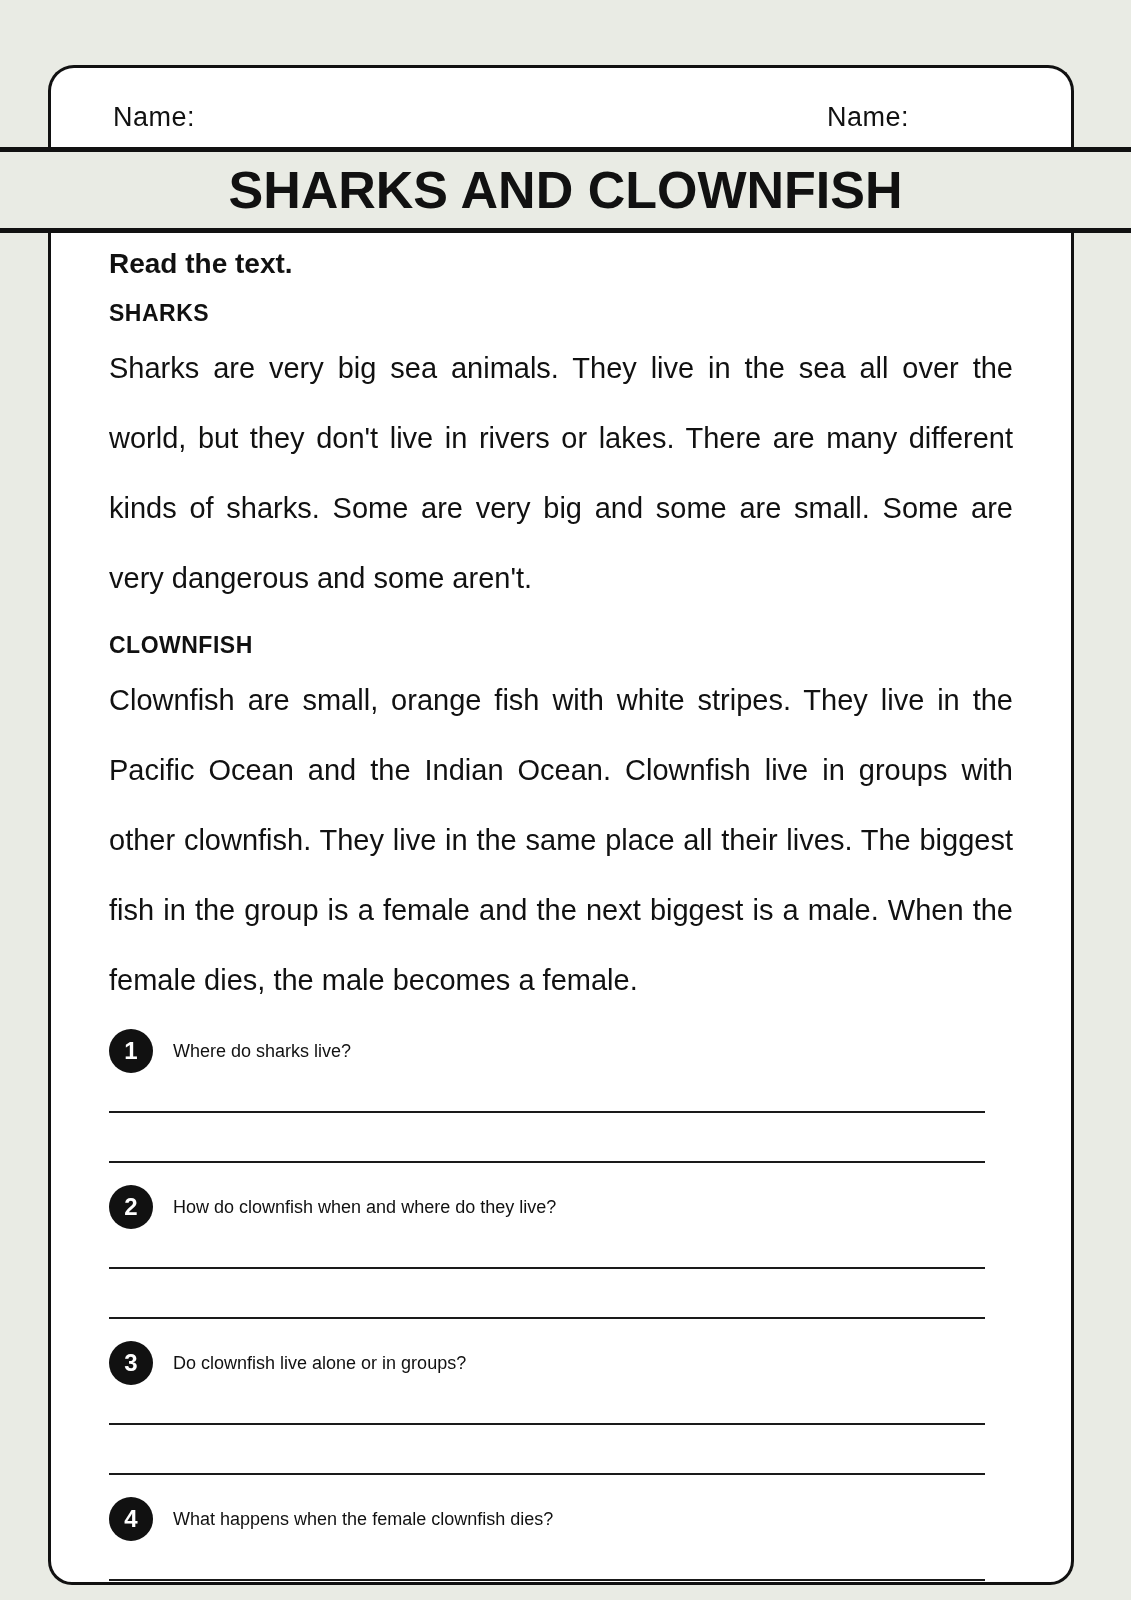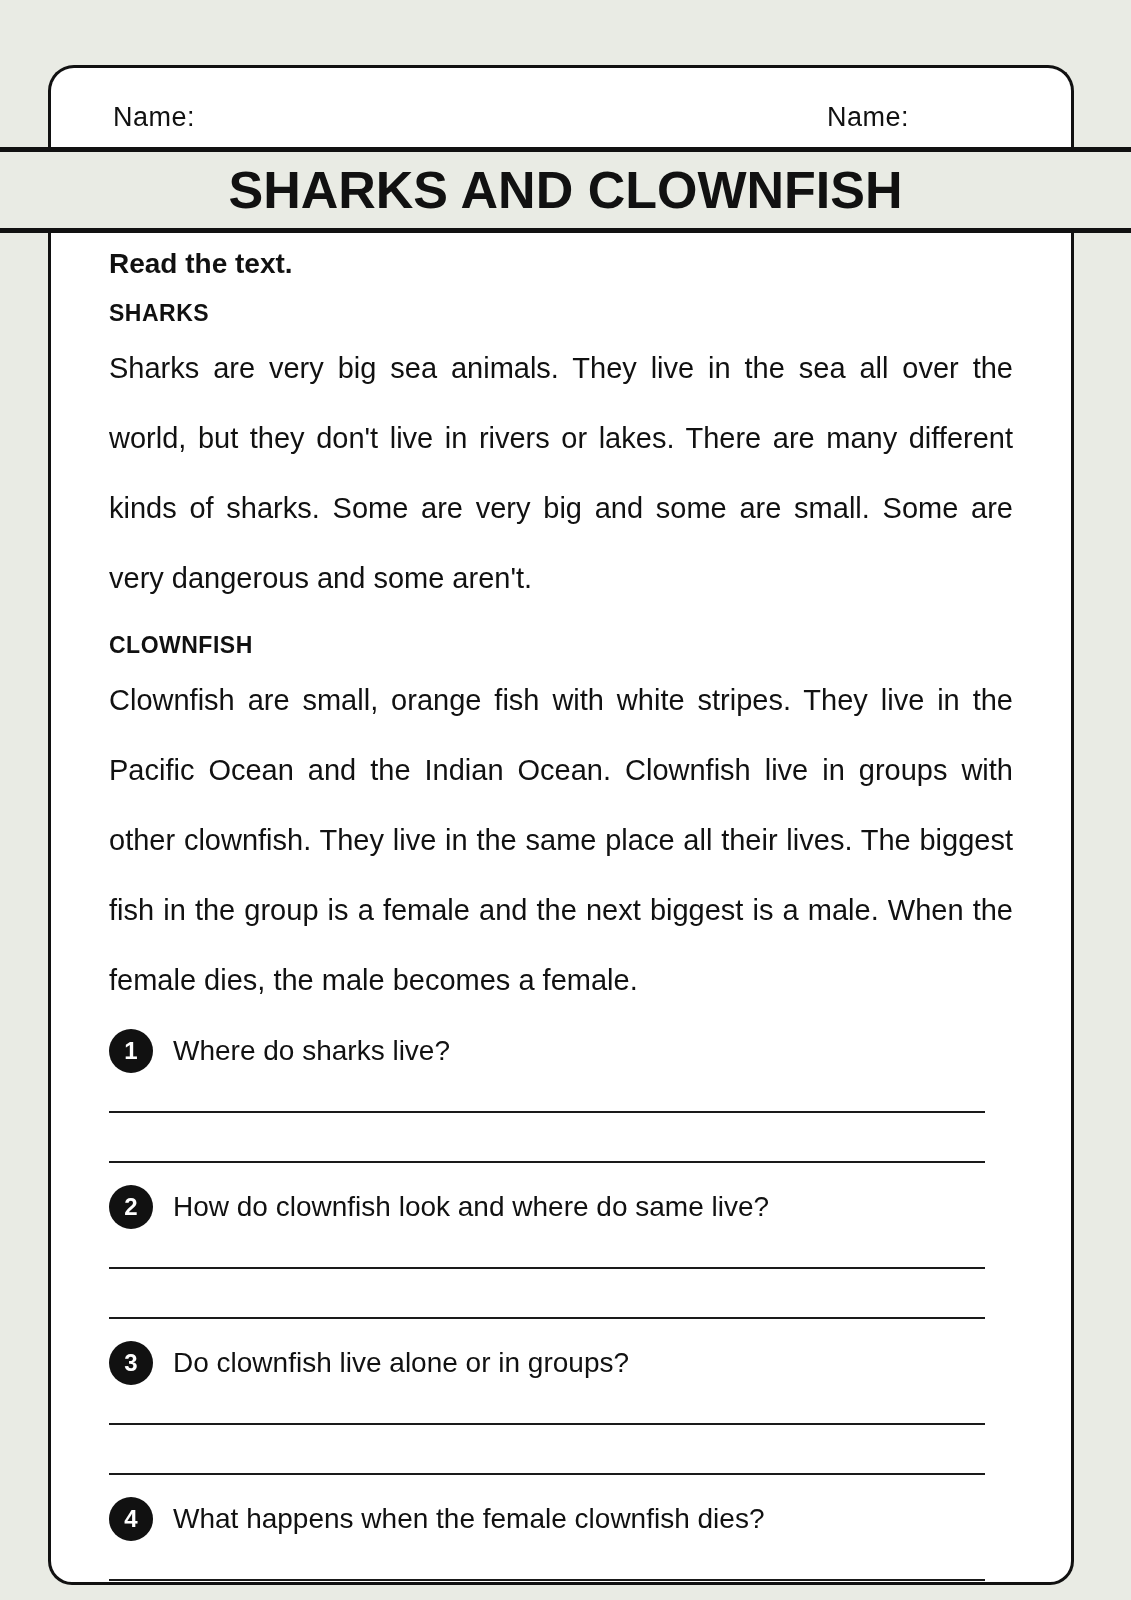--- a/index.html
+++ b/index.html
@@ -74,21 +74,21 @@
   .q-block { margin-top: 22px; }
   .q-block.first { margin-top: 14px; }
   .q-row { display: flex; align-items: center; gap: 20px; height: 44px; }
   .q-num {
     width: 44px; height: 44px; flex: 0 0 44px;
     background: #111; color: #fff;
     border-radius: 50%;
     display: flex; align-items: center; justify-content: center;
     font-size: 24px; font-weight: 700;
   }
-  .q-text { font-size: 28px; line-height: 32px; text-align: right; }
+  .q-text { font-size: 18px; line-height: 32px; text-align: right; }
   .answer-line {
     height: 40px;
     width: calc(100% - 28px);
     border-bottom: 2px solid #1a1a1a;
   }
   .answer-line.second { height: 50px; }
 </style>
 </head>
 <body>
 
@@ -120,21 +120,21 @@
         <div class="q-num">1</div>
         <div class="q-text">Where do sharks live?</div>
       </div>
       <div class="answer-line"></div>
       <div class="answer-line second"></div>
     </div>
 
     <div class="q-block">
       <div class="q-row">
         <div class="q-num">2</div>
-        <div class="q-text">How do clownfish look and where do same live?</div>
+        <div class="q-text">How do clownfish when and where do they live?</div>
       </div>
       <div class="answer-line"></div>
       <div class="answer-line second"></div>
     </div>
 
     <div class="q-block">
       <div class="q-row">
         <div class="q-num">3</div>
         <div class="q-text">Do clownfish live alone or in groups?</div>
       </div>

